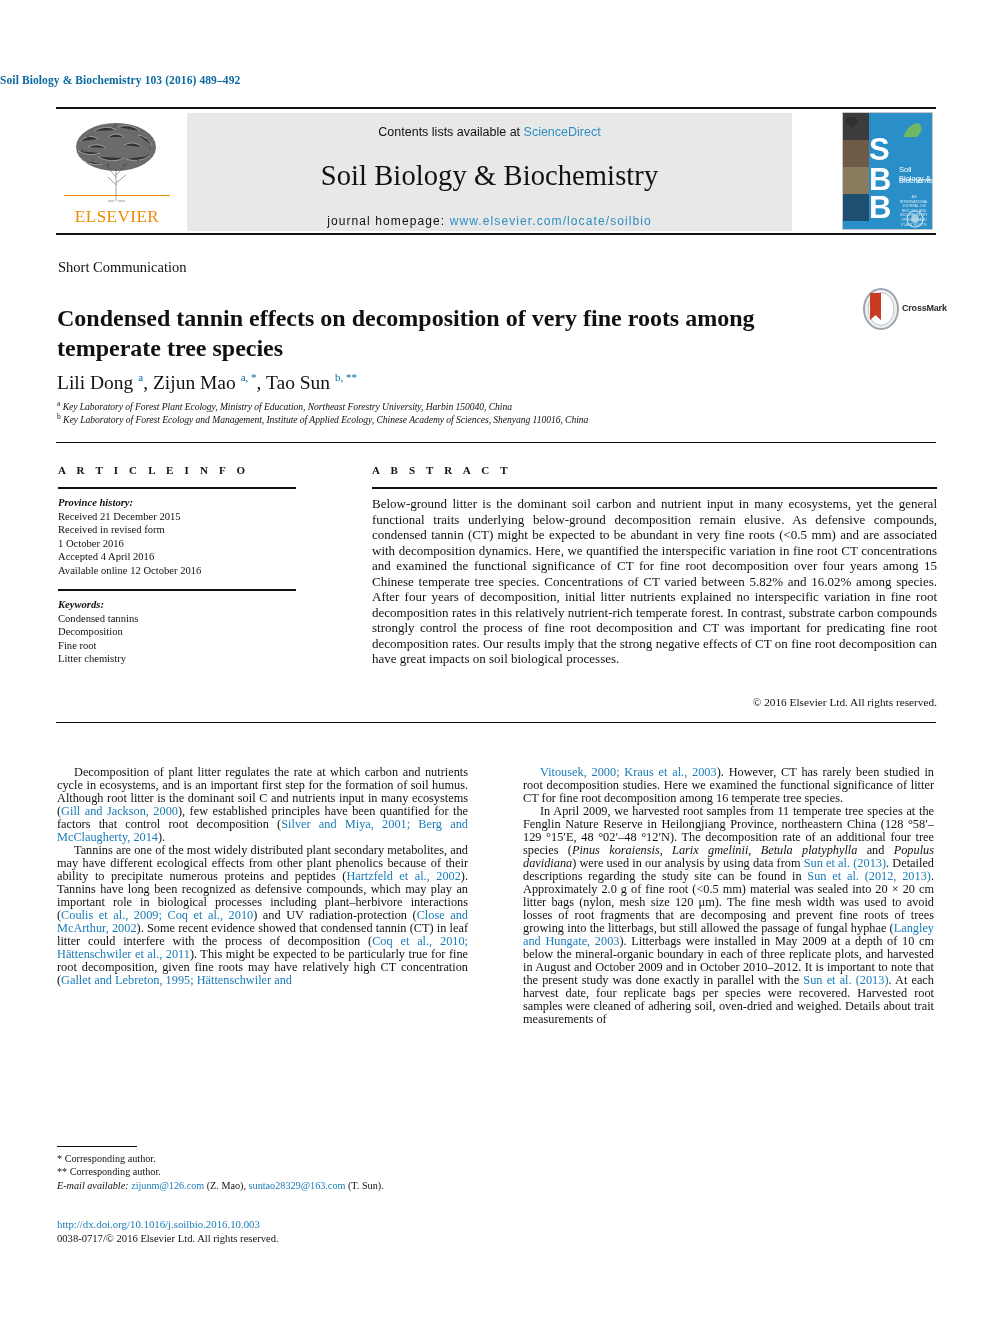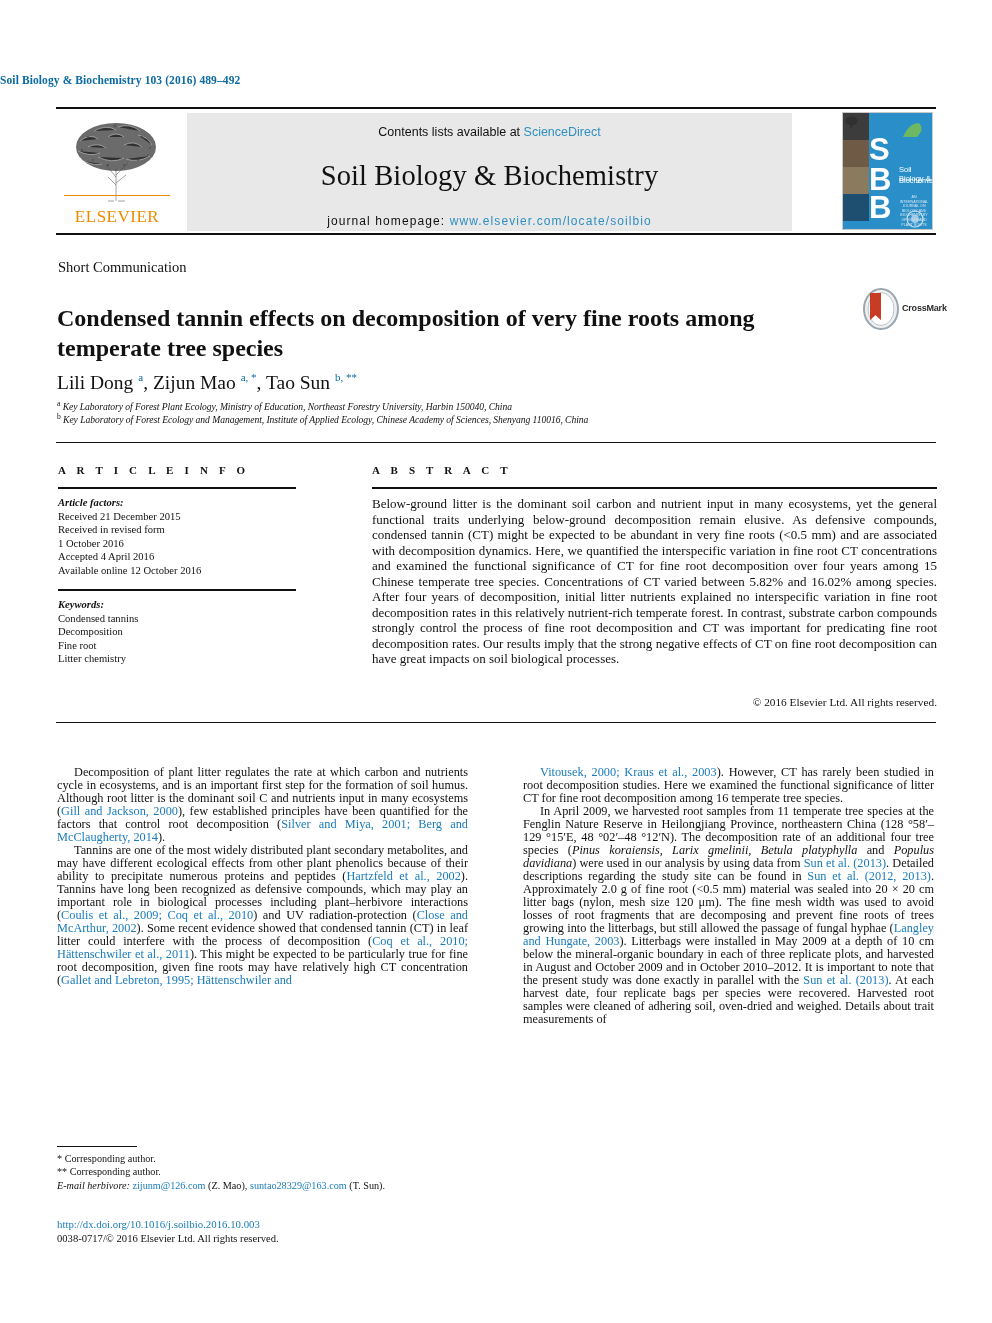--- a/index.html
+++ b/index.html
@@ -415,21 +415,21 @@
   <div class="band-rule-top"></div>
 
   <div class="hdr-label" id="lbl-info">A R T I C L E  I N F O</div>
   <div class="hdr-label" id="lbl-abs">A B S T R A C T</div>
 
   <div class="rule-info"></div>
   <div class="rule-abs"></div>
   <div class="rule-kw"></div>
 
   <div class="info-block" id="hist-block">
-      <div class="it">Article factors:</div>
+      <div class="it">Province history:</div>
       <div>Received 21 December 2015</div>
       <div>Received in revised form</div>
       <div>1 October 2016</div>
       <div>Accepted 4 April 2016</div>
       <div>Available online 12 October 2016</div>
     </div>
   <div class="info-block" id="kw-block">
       <div class="it">Keywords:</div>
       <div>Condensed tannins</div>
       <div>Decomposition</div>
@@ -448,18 +448,18 @@
     </div>
   <div class="col" id="col-right">
       <p><span class="ref">Vitousek, 2000; Kraus et al., 2003</span><span class="">). However, CT has rarely been studied in root decomposition studies. Here we examined the functional significance of litter CT for fine root decomposition among 16 temperate tree species.</span></p>
       <p><span class="">In April 2009, we harvested root samples from 11 temperate tree species at the Fenglin Nature Reserve in Heilongjiang Province, northeastern China (128 °58′–129 °15′E, 48 °02′–48 °12′N). The decomposition rate of an additional four tree species (</span><span class="sp">Pinus koraiensis, Larix gmelinii, Betula platyphylla</span><span class=""> and </span><span class="sp">Populus davidiana</span><span class="">) were used in our analysis by using data from </span><span class="ref">Sun et al. (2013)</span><span class="">. Detailed descriptions regarding the study site can be found in </span><span class="ref">Sun et al. (2012, 2013)</span><span class="">. Approximately 2.0 g of fine root (&lt;0.5 mm) material was sealed into 20 × 20 cm litter bags (nylon, mesh size 120 μm). The fine mesh width was used to avoid losses of root fragments that are decomposing and prevent fine roots of trees growing into the litterbags, but still allowed the passage of fungal hyphae (</span><span class="ref">Langley and Hungate, 2003</span><span class="">). Litterbags were installed in May 2009 at a depth of 10 cm below the mineral-organic boundary in each of three replicate plots, and harvested in August and October 2009 and in October 2010–2012. It is important to note that the present study was done exactly in parallel with the </span><span class="ref">Sun et al. (2013)</span><span class="">. At each harvest date, four replicate bags per species were recovered. Harvested root samples were cleaned of adhering soil, oven-dried and weighed. Details about trait measurements of</span></p>
     </div>
 
   <div class="foot-rule"></div>
   <div class="footnotes">
     <div class="fn">* Corresponding author.</div>
     <div class="fn">** Corresponding author.</div>
-    <div class="fn" id="fn-email"><span class="em">E-mail herbivore:</span> <span class="mail">zijunm@126.com</span> <span>(Z. Mao)</span>, <span class="mail">suntao28329@163.com</span> <span>(T. Sun)</span>.</div>
+    <div class="fn" id="fn-email"><span class="em">E-mail available:</span> <span class="mail">zijunm@126.com</span> <span>(Z. Mao)</span>, <span class="mail">suntao28329@163.com</span> <span>(T. Sun)</span>.</div>
   </div>
 
   <div class="doi">http://dx.doi.org/10.1016/j.soilbio.2016.10.003</div>
   <div class="issnline">0038-0717/© 2016 Elsevier Ltd. All rights reserved.</div>
 </div>
 
 </body></html>

